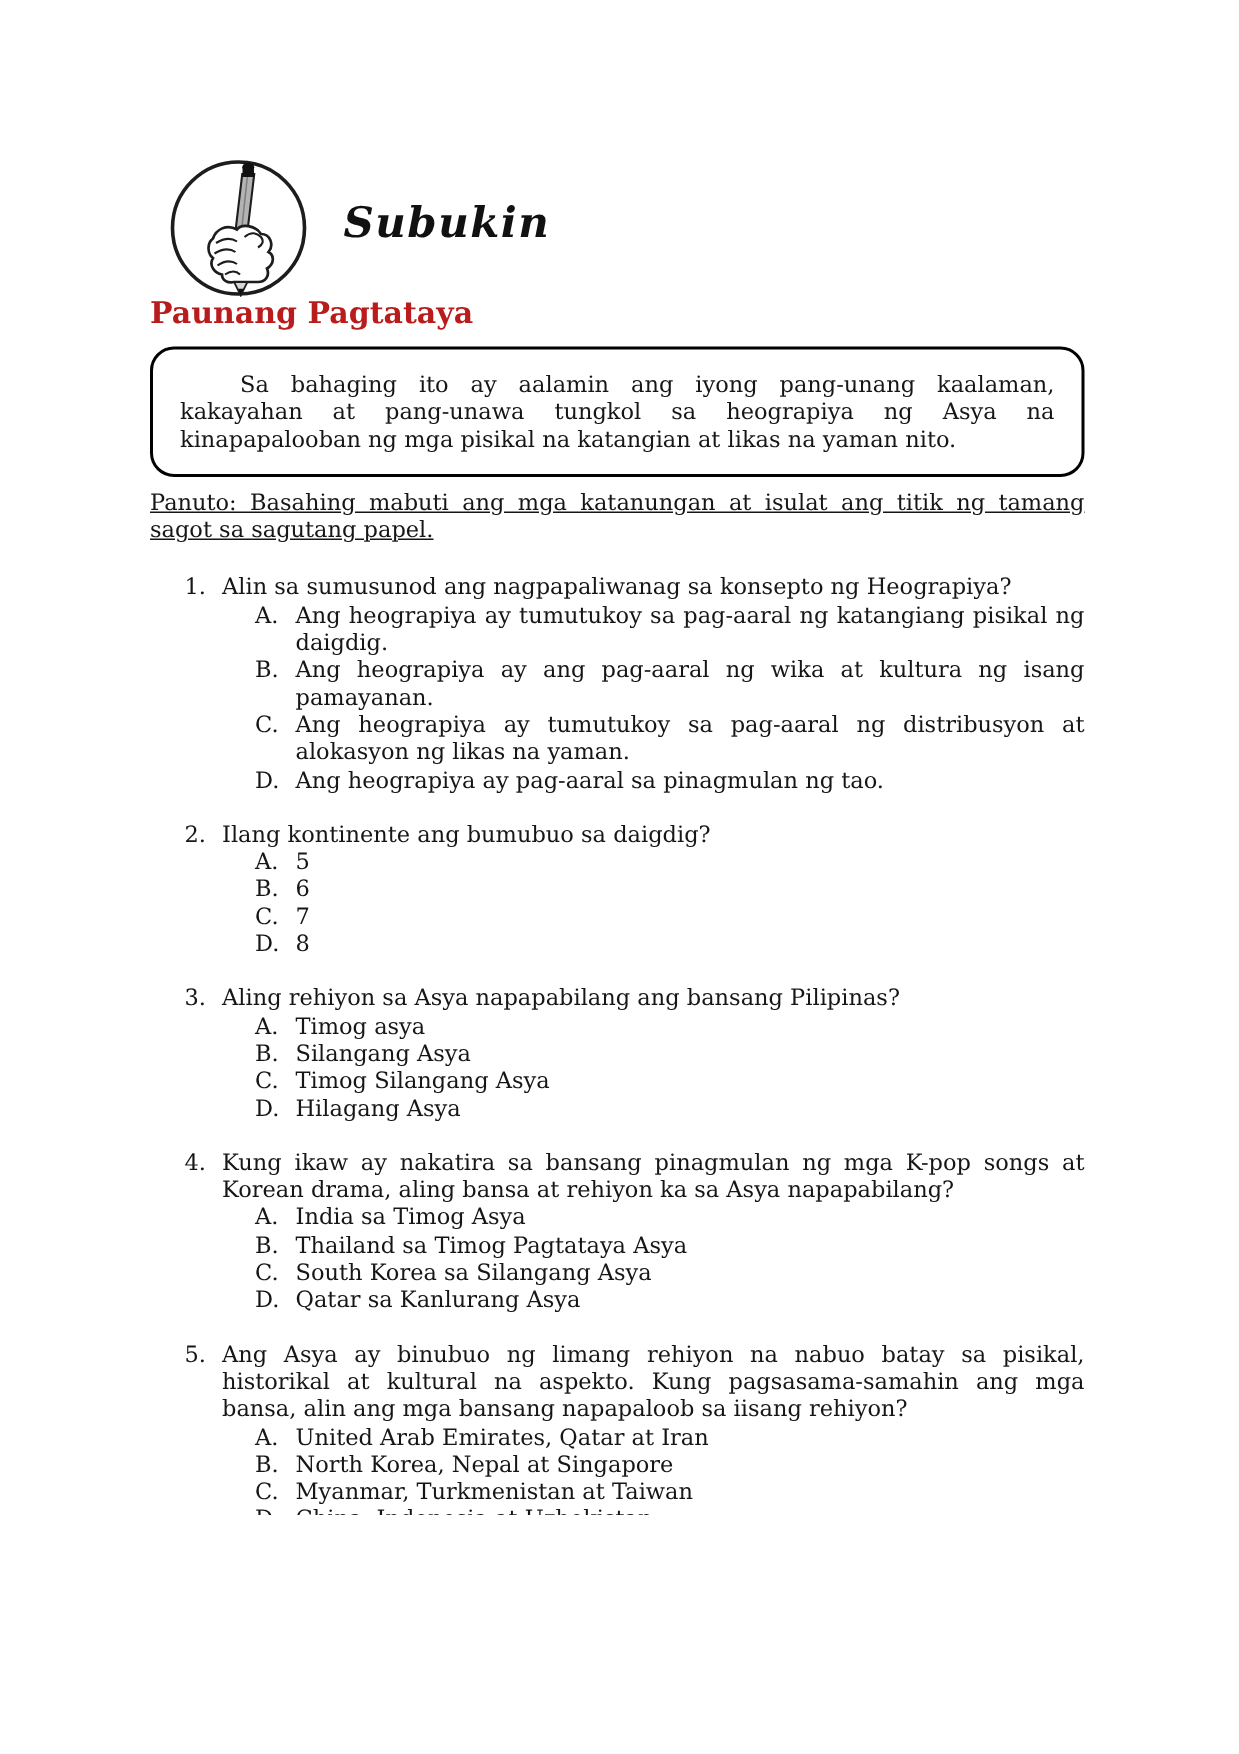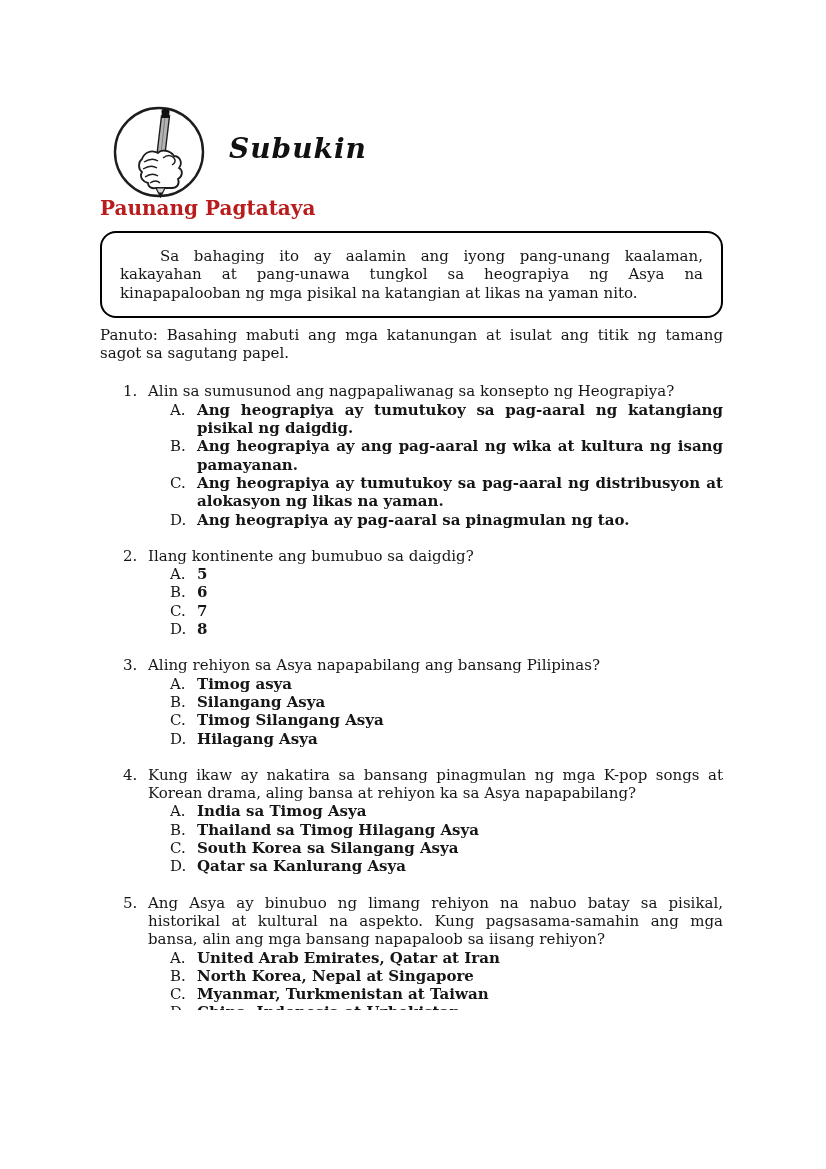--- a/index.html
+++ b/index.html
@@ -53,30 +53,31 @@
   }
   .intro-box p {
     margin: 5px;
     text-align: justify;
     text-indent: 40px;
   }
 
   .instructions {
     margin: 8px 0 0 0;
     text-align: justify;
+    text-decoration: underline;
   }
 
   .question-list { margin-top: 20px; }
   .question { margin-bottom: 18px; }
   .q-row { display: flex; }
   .q-num { flex: none; width: 25px; margin-left: 23px; }
   .q-text { flex: 1; text-align: justify; }
   .option-row { display: flex; }
   .opt-label { flex: none; width: 27px; margin-left: 70px; }
-  .opt-text { flex: 1; text-align: justify; font-weight: bold; }
+  .opt-text { flex: 1; text-align: justify; }
 
   .page-number {
     position: absolute;
     top: 1093px;
     left: 0;
     width: 100%;
     text-align: center;
   }
 </style>
 </head>
@@ -203,21 +204,21 @@
       <span class="q-text">Kung ikaw ay nakatira sa bansang pinagmulan ng mga K-pop songs at Korean drama, aling bansa at rehiyon ka sa Asya napapabilang?</span>
     </div>
     <div>
   <div class="option-row">
     <span class="opt-label">A.</span>
     <span class="opt-text">India sa Timog Asya</span>
   </div>
 
   <div class="option-row">
     <span class="opt-label">B.</span>
-    <span class="opt-text">Thailand sa Timog Hilagang Asya</span>
+    <span class="opt-text">Thailand sa Timog Pagtataya Asya</span>
   </div>
 
   <div class="option-row">
     <span class="opt-label">C.</span>
     <span class="opt-text">South Korea sa Silangang Asya</span>
   </div>
 
   <div class="option-row">
     <span class="opt-label">D.</span>
     <span class="opt-text">Qatar sa Kanlurang Asya</span>

